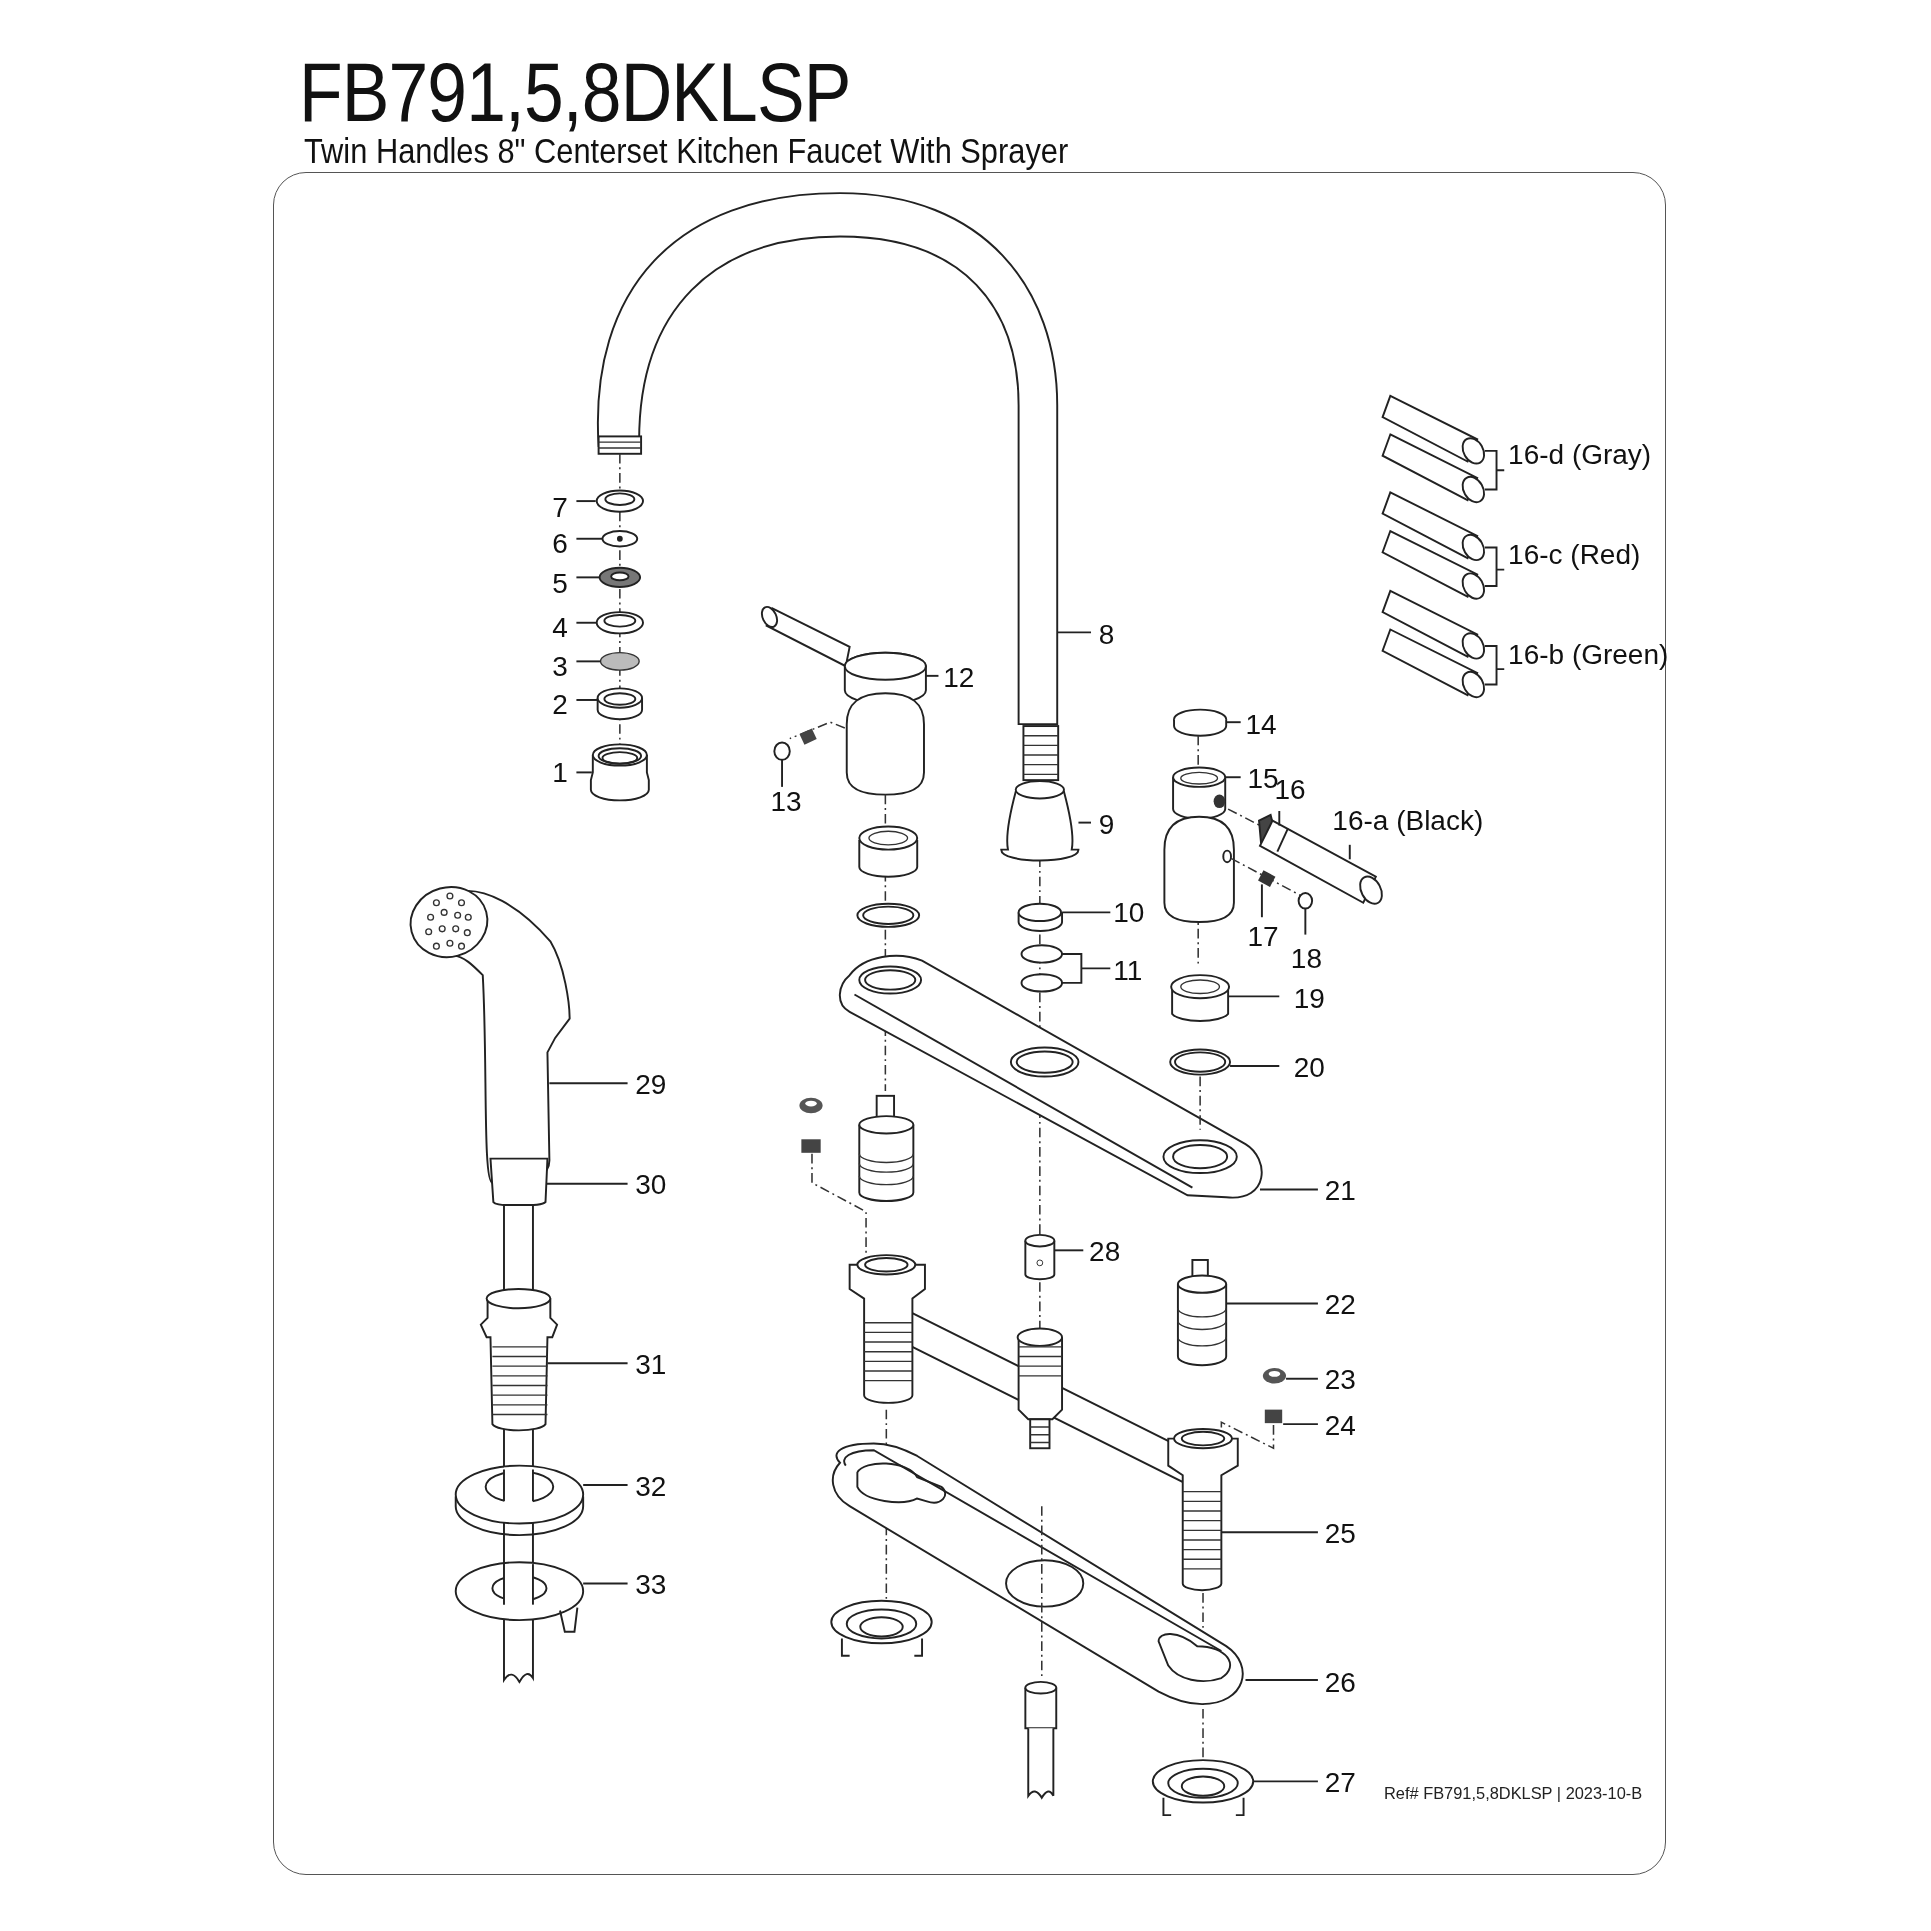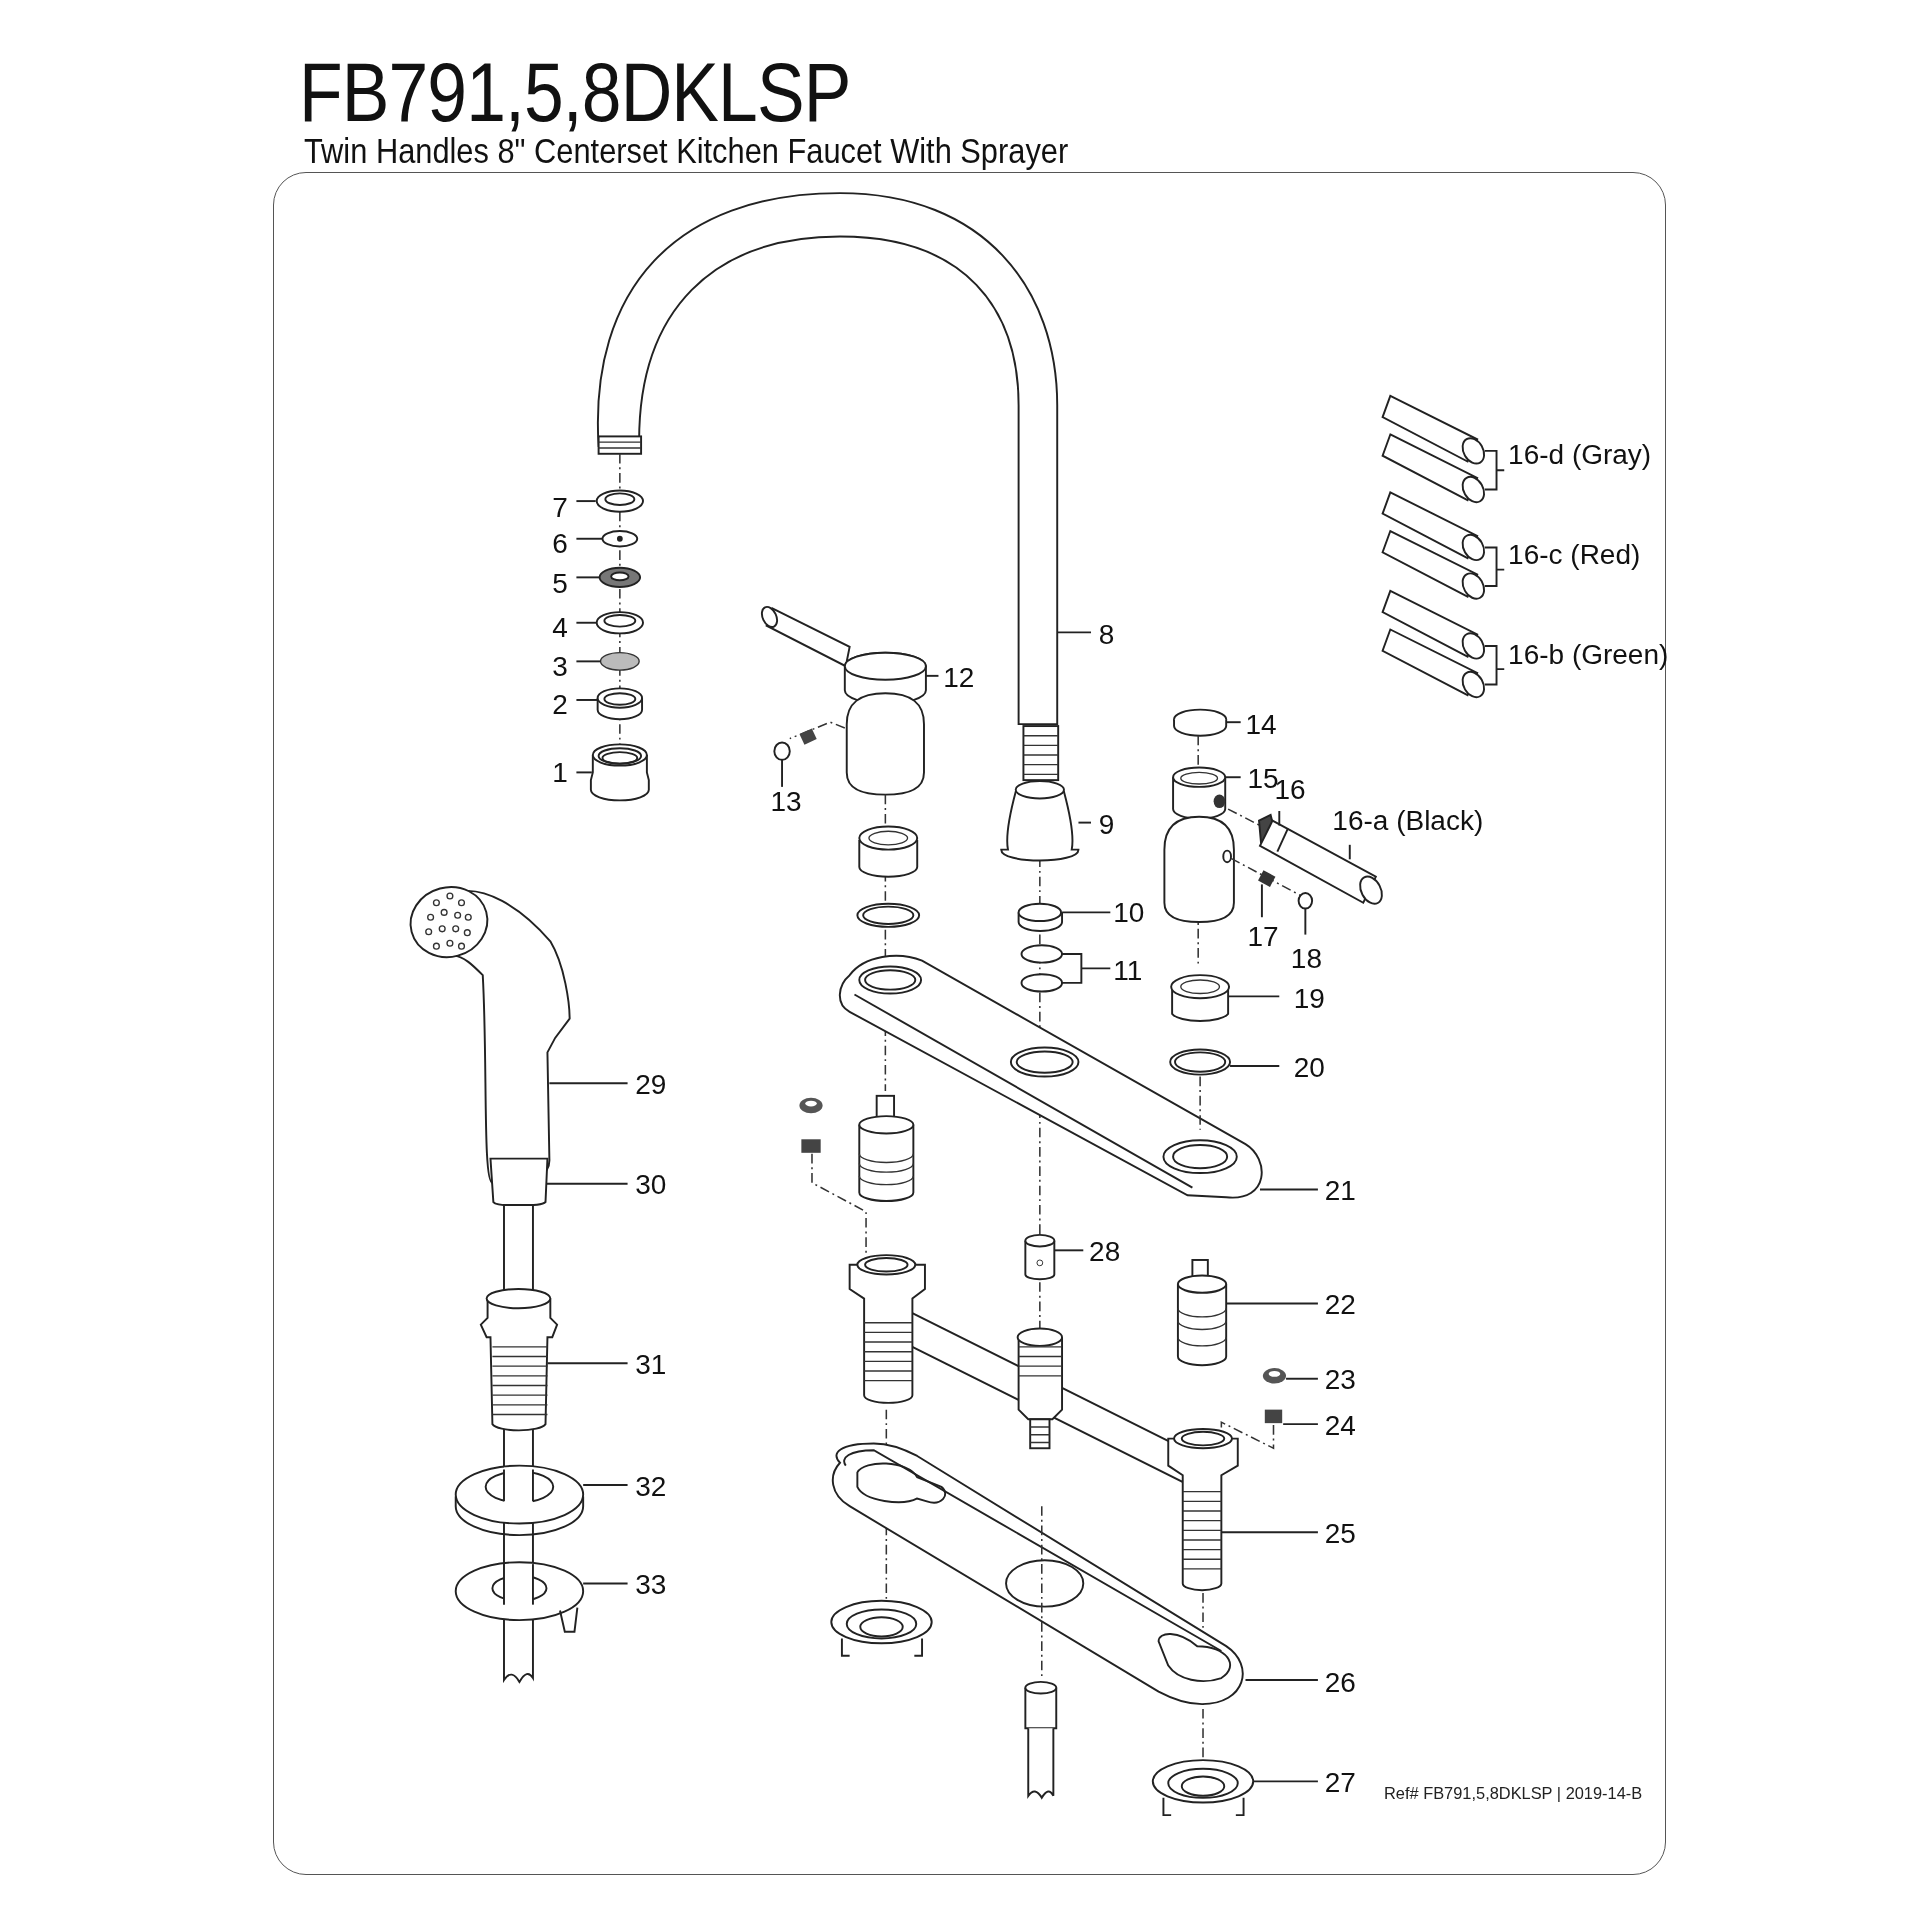--- a/index.html
+++ b/index.html
@@ -369,14 +369,14 @@
   <text x="658" y="1133">29</text>
   <text x="658" y="1237">30</text>
   <text x="658" y="1423">31</text>
   <text x="658" y="1549">32</text>
   <text x="658" y="1651">33</text>
   <text x="1562" y="481">16-d (Gray)</text>
   <text x="1562" y="584">16-c (Red)</text>
   <text x="1562" y="688">16-b (Green)</text>
 </svg>
 
-<div id="ref">Ref# FB791,5,8DKLSP | 2019-14-B</div>
+<div id="ref">Ref# FB791,5,8DKLSP | 2023-10-B</div>
 
 
 </body></html>

